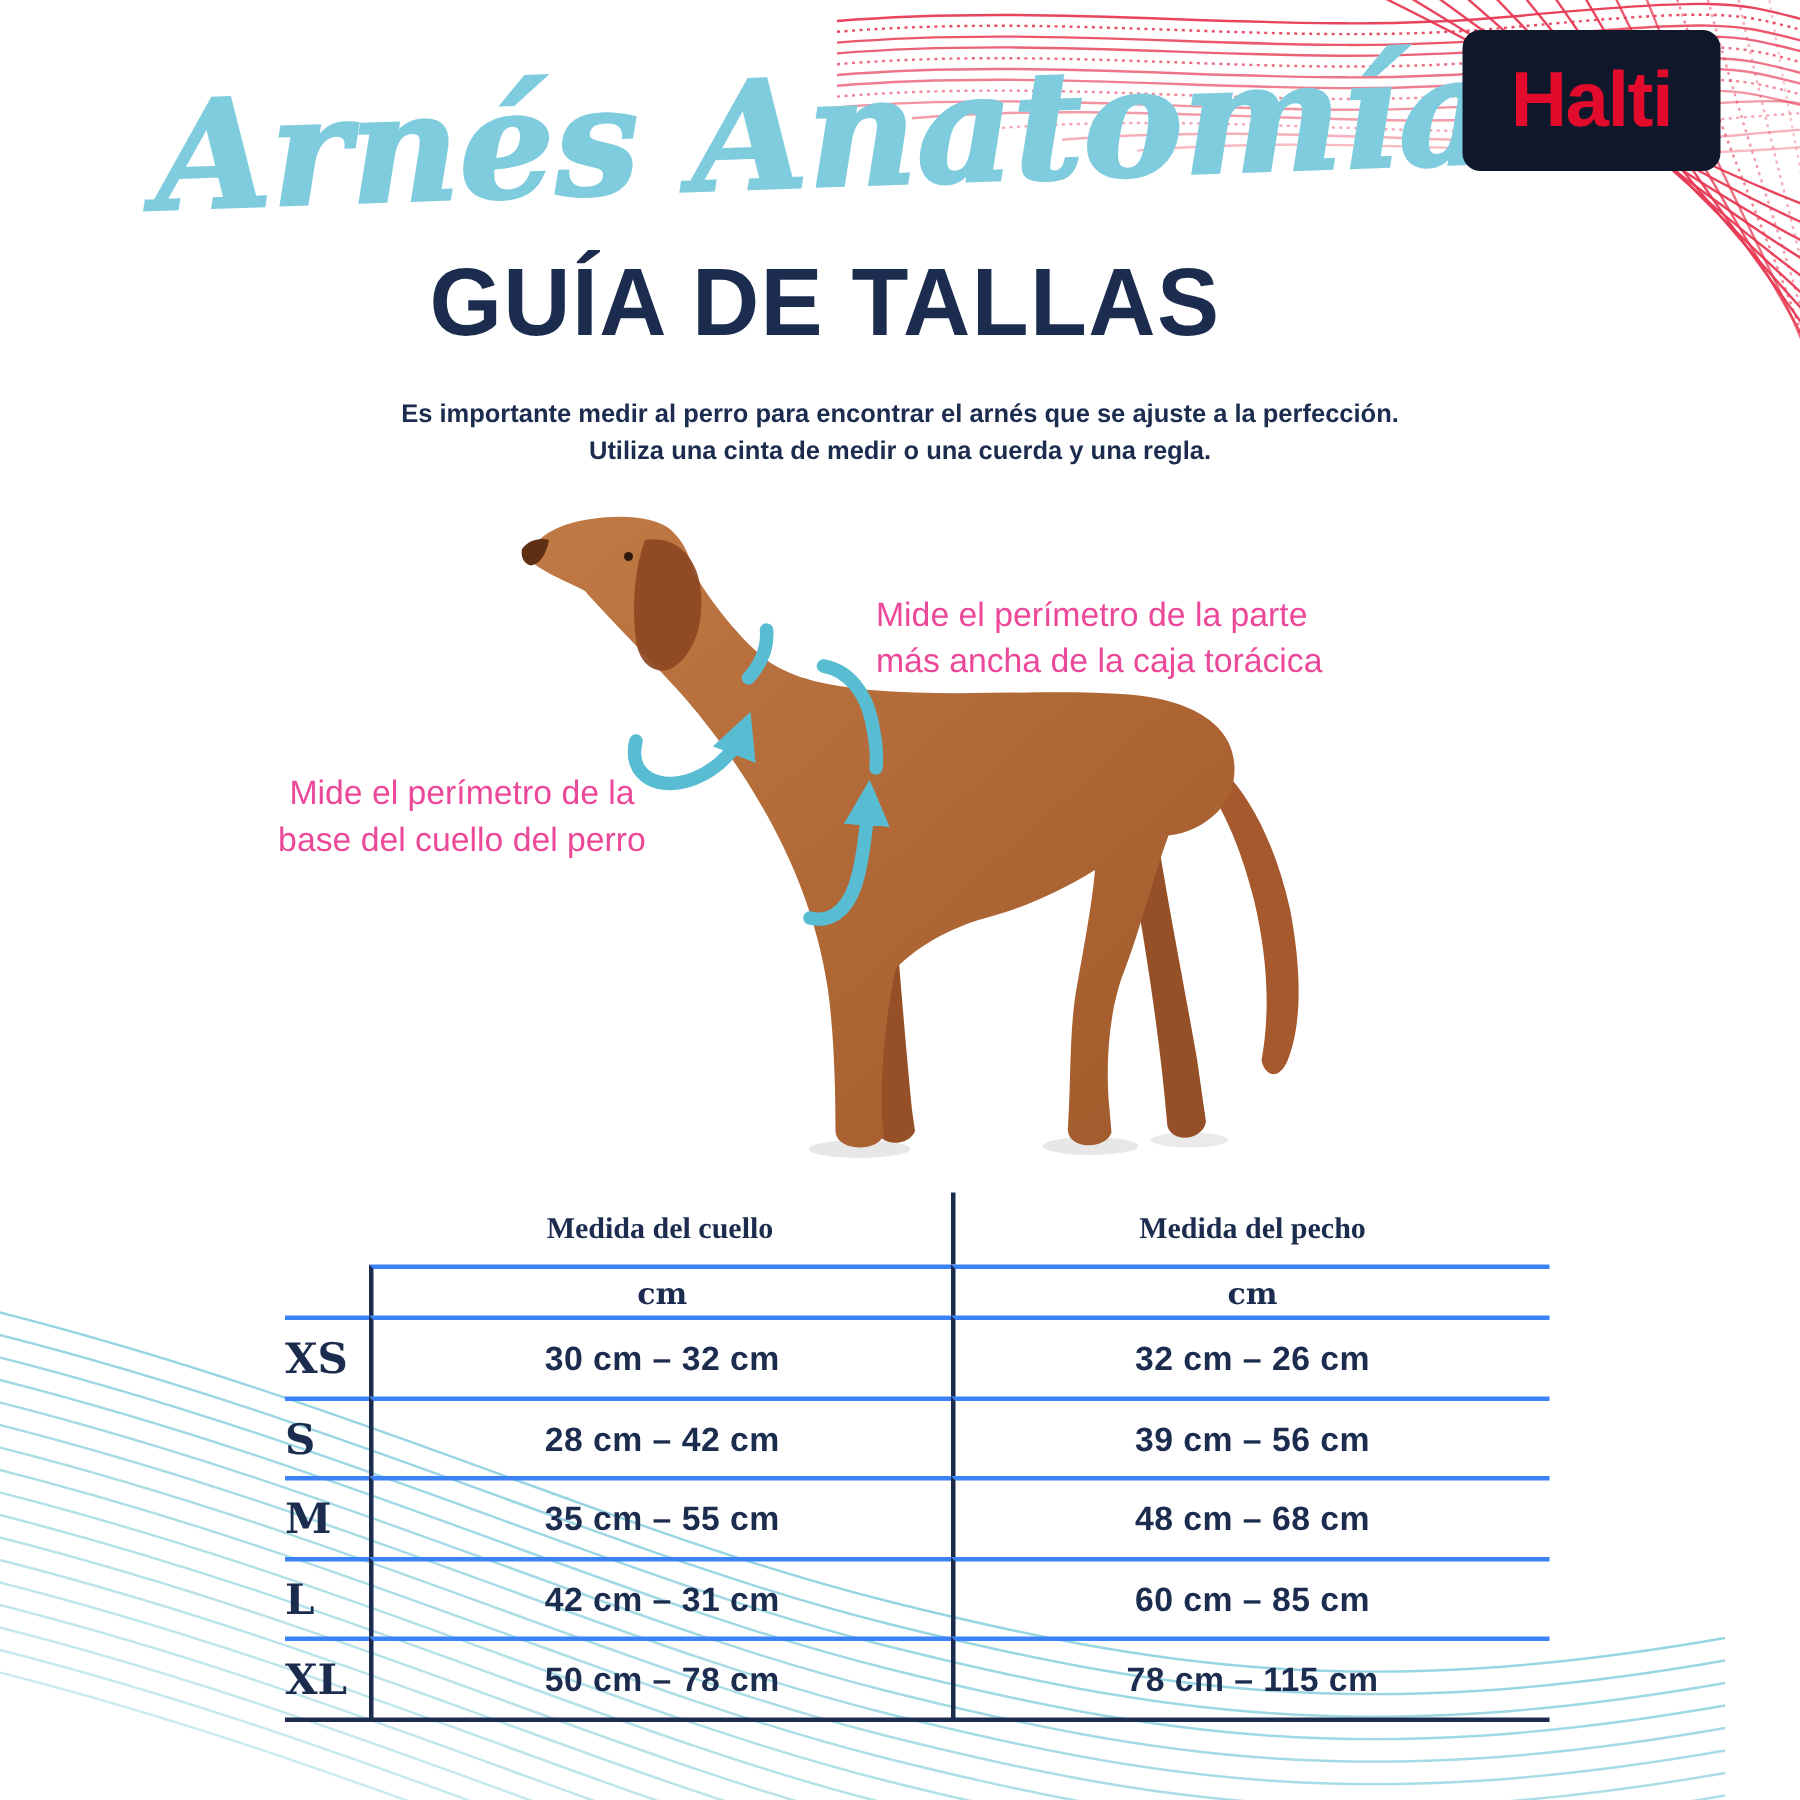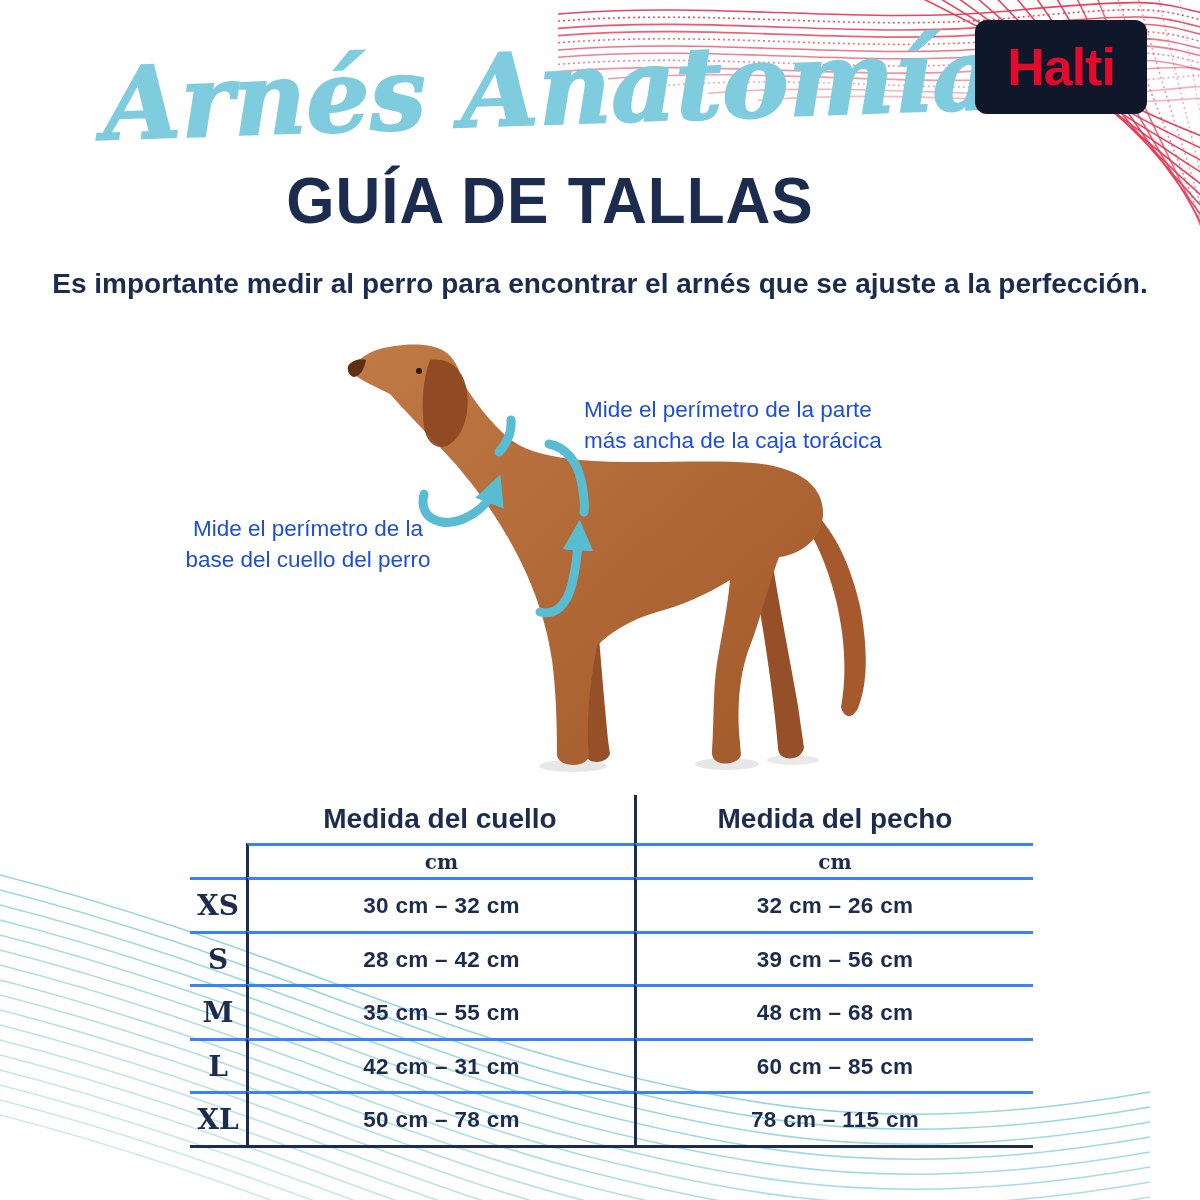--- a/index.html
+++ b/index.html
@@ -14,40 +14,40 @@
         font-family:"Liberation Sans",sans-serif;}
   
   .script-title{position:absolute;left:60px;top:30px;width:980px;text-align:center;
         font-family:"DejaVu Serif",serif;font-style:italic;font-weight:bold;
         font-size:100px;color:#7fccdf;transform:rotate(-2deg);-webkit-text-stroke:2px #7fccdf;
         z-index:3;white-space:nowrap;}
   .main-title{position:absolute;left:0;top:164px;width:1100px;text-align:center;
         font-size:64px;font-weight:bold;color:#1c2c4e;letter-spacing:1px;z-index:3;
         transform:scaleX(.97);}
   .intro{position:absolute;left:0;top:264px;width:1200px;text-align:center;color:#1c2c4e;
-        font-size:28px;font-weight:bold;line-height:1.45;z-index:3;}
+        font-size:17px;font-weight:bold;line-height:1.45;z-index:3;}
   
   #dog-svg{position:absolute;left:0;top:0;width:1200px;height:1200px;z-index:2;}
-  .measure-label{position:absolute;color:#1d4ed8;font-size:22.5px;line-height:1.38;
+  .measure-label{position:absolute;color:#ec4899;font-size:22.5px;line-height:1.38;
         font-weight:normal;z-index:4;}
   .label-chest{left:584px;top:394px;width:310px;text-align:left;}
   .label-neck{left:158px;top:513px;width:300px;text-align:center;}
   
   .size-table{position:absolute;left:190px;top:795px;width:843px;z-index:4;
         color:#1c2c4e;border-bottom:3px solid #1c2c4e;background:transparent;}
   .t-row,.t-head-row,.t-unit-row{display:grid;grid-template-columns:56px 388px 399px;}
   .t-head-row{height:48px;}
   .t-unit-row{height:34px;}
   .t-row{height:53.5px;}
-  .t-col-h{font-family:Liberation Sans, sans-serif;font-weight:bold;font-size:28px;
+  .t-col-h{font-family:Liberation Serif, serif;font-weight:bold;font-size:20px;
         text-align:center;line-height:48px;}
   .t-unit{font-family:"DejaVu Serif",serif;font-weight:bold;font-size:20px;
         text-align:center;line-height:32px;}
   .t-size{font-family:"DejaVu Serif",serif;font-weight:bold;font-size:28px;
-        text-align:center;line-height:52px;}
+        text-align:left;line-height:52px;}
   .t-val{font-size:22.5px;font-weight:bold;text-align:center;line-height:52px;
         letter-spacing:.3px;}
   .bl{border-left:3px solid #1c2c4e;}
   .bt{border-top:3px solid #3b82f6;}
 </style>
 </head>
 <body>
 
 <div id="page">
 
@@ -102,20 +102,21 @@
     </svg>
 
   <div class="logo">
     <span>Halti</span>
   </div>
 
   <div class="script-title">Arnés Anatomía</div>
   <div class="main-title">GUÍA DE TALLAS</div>
   <div class="intro">
     <div>Es importante medir al perro para encontrar el arnés que se ajuste a la perfección.</div>
+    <div>Utiliza una cinta de medir o una cuerda y una regla.</div>
   </div>
 
   <svg id="dog-svg" viewBox="0 0 1200 1200" xmlns="http://www.w3.org/2000/svg">
     <defs>
       <linearGradient id="dogGrad" x1="0" y1="0" x2="1" y2="1">
         <stop offset="0" stop-color="#c07a45"></stop>
         <stop offset="0.55" stop-color="#b06736"></stop>
         <stop offset="1" stop-color="#a0592b"></stop>
       </linearGradient>
       <marker id="ah" viewBox="0 0 10 10" refX="6" refY="5" markerWidth="3.4" markerHeight="3.4" orient="auto-start-reverse">

